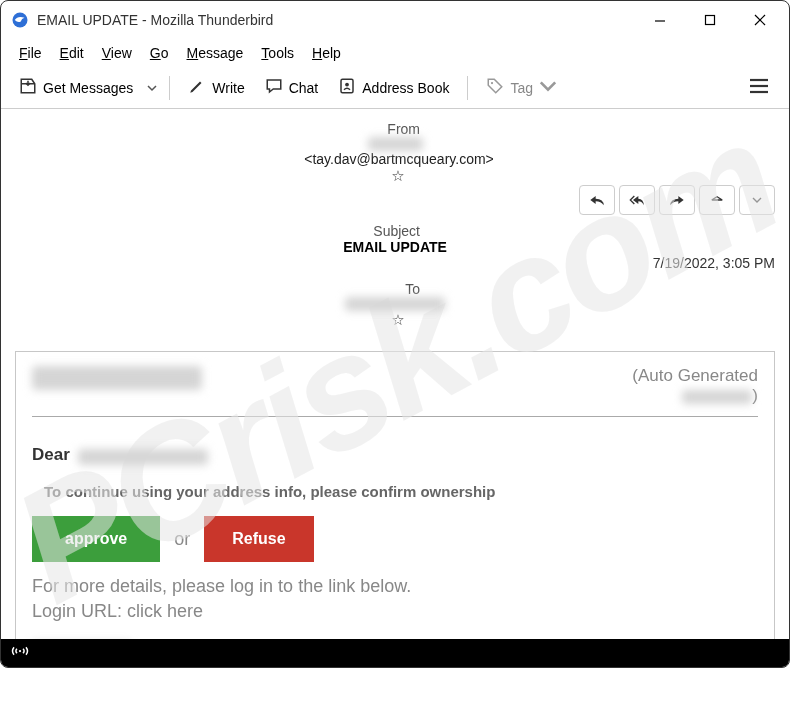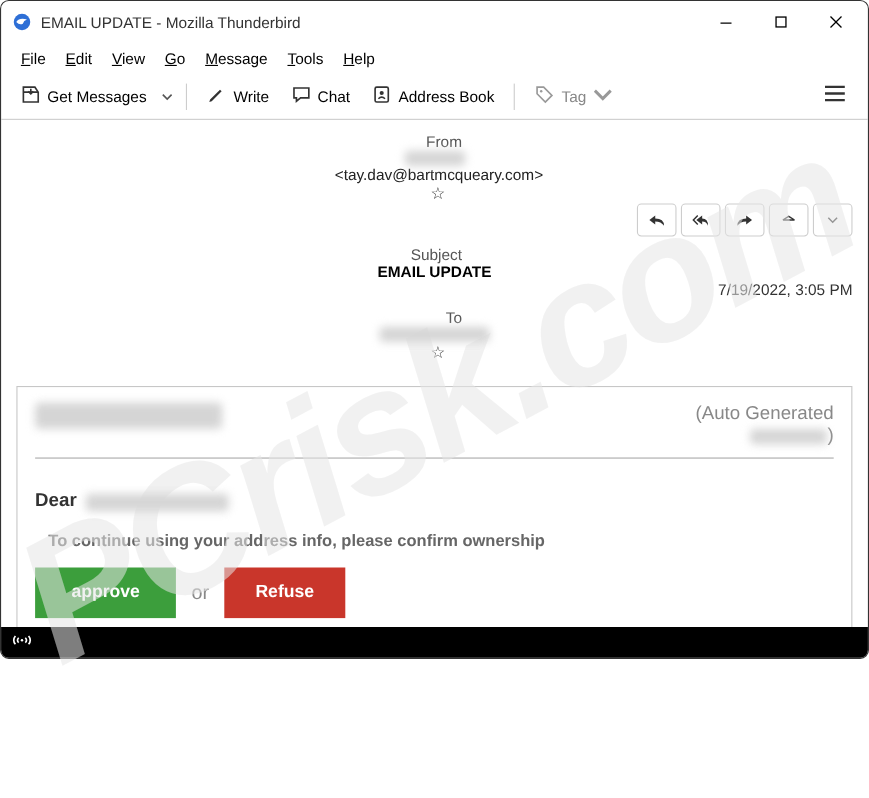--- a/index.html
+++ b/index.html
@@ -1,17 +1,17 @@
 <!DOCTYPE html>
 <html><head>
   <meta charset="utf-8">
   <style>
     * { box-sizing: border-box; margin: 0; padding: 0; }
     body { font-family: "Segoe UI", Arial, sans-serif; background: #fff; width: 790px; height: 725px; overflow: hidden; position: relative; }
-    .window { width: 790px; height: 599px; border: 1px solid #333; border-radius: 8px; background: #fff; display: flex; flex-direction: column; }
+    .window { width: 790px; height: 668px; border: 1px solid #333; border-radius: 8px; background: #fff; display: flex; flex-direction: column; }
     
     
     .titlebar { display: flex; align-items: center; height: 38px; padding: 0 4px 0 10px; }
     .titlebar-icon { width: 18px; height: 18px; margin-right: 8px; }
     .titlebar-title { flex: 1; font-size: 14px; color: #333; }
     .titlebar-controls { display: flex; gap: 0; }
     .titlebar-btn { width: 50px; height: 34px; display: flex; align-items: center; justify-content: center; cursor: default; }
     .titlebar-btn svg { stroke: #000; stroke-width: 1.2; fill: none; }
     
     

